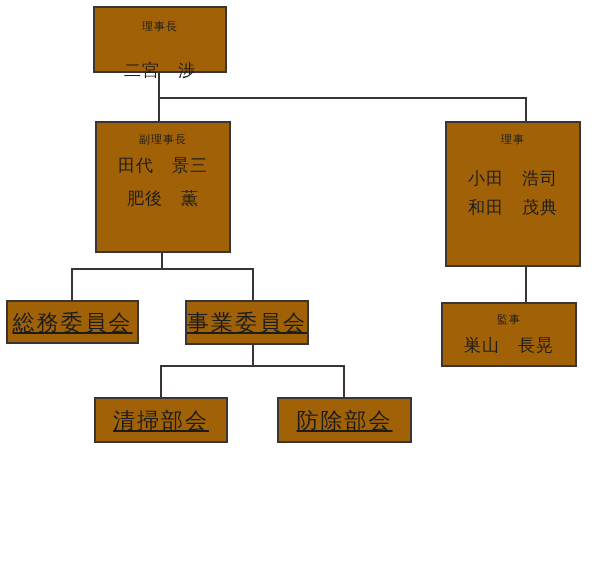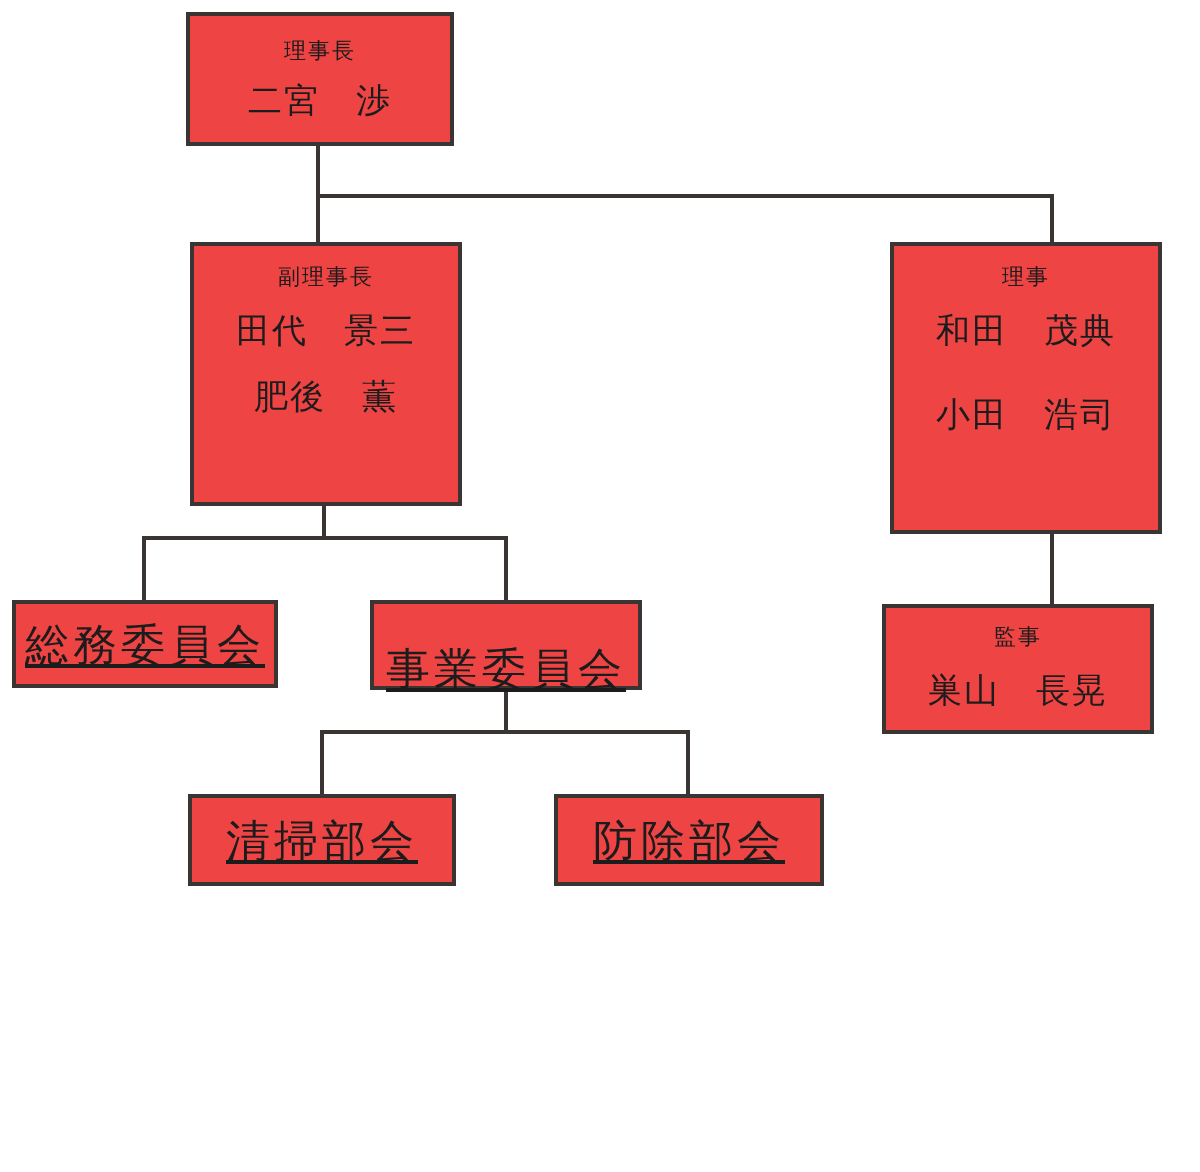--- a/index.html
+++ b/index.html
@@ -13,21 +13,21 @@
     height: 586px;
     background: var(--bg, #ffffff);
     font-family: "Liberation Sans", sans-serif;
     color: var(--text, #1c1c1c);
     overflow: hidden;
   }
   .box {
     position: absolute;
     box-sizing: border-box;
     border: 2px solid var(--line, #3a3533);
-    background: #ef4444;
+    background: #a16207;
     text-align: center;
   }
   .role {
     font-size: 11px;
     line-height: 11px;
     letter-spacing: 1px;
   }
   .name {
     font-size: 17px;
     line-height: 17px;
@@ -62,40 +62,40 @@
   <div class="line" style="left:71px;  top:268px; width:2px;   height:32px;"></div>
   <div class="line" style="left:252px; top:268px; width:2px;   height:32px;"></div>
   <div class="line" style="left:252px; top:345px; width:2px;   height:21px;"></div>
   <div class="line" style="left:160px; top:365px; width:185px; height:2px;"></div>
   <div class="line" style="left:160px; top:365px; width:2px;   height:32px;"></div>
   <div class="line" style="left:343px; top:365px; width:2px;   height:32px;"></div>
   <div class="line" style="left:525px; top:237px; width:2px;   height:65px;"></div>
 
   <div class="box" style="left:93px; top:6px; width:134px; height:67px;">
     <div class="role" style="margin-top:13px;">理事長</div>
-    <div class="name" style="margin-top:10px;">二宮　渉</div>
+    <div class="name" style="margin-top:30px;">二宮　渉</div>
   </div>
 
   <div class="box" style="left:95px; top:121px; width:136px; height:132px;">
     <div class="role" style="margin-top:11px;">副理事長</div>
     <div class="name" style="margin-top:12px;">田代　景三</div>
     <div class="name" style="margin-top:16px;">肥後　薫</div>
   </div>
 
   <div class="box" style="left:445px; top:121px; width:136px; height:146px;">
     <div class="role" style="margin-top:11px;">理事</div>
+    <div class="name" style="margin-top:25px;">小田　浩司</div>
     <div class="name" style="margin-top:12px;">和田　茂典</div>
-    <div class="name" style="margin-top:25px;">小田　浩司</div>
   </div>
 
   <div class="box label-box" style="left:6px; top:300px; width:133px; height:44px;">
     <div class="unit-label">総務委員会</div>
   </div>
 
-  <div class="box label-box" style="left:185px; top:300px; width:136px; height:45px;align-items:flex-end;">
+  <div class="box label-box" style="left:185px; top:300px; width:124px; height:45px;">
     <div class="unit-label">事業委員会</div>
   </div>
 
   <div class="box" style="left:441px; top:302px; width:136px; height:65px;">
     <div class="role" style="margin-top:10px;">監事</div>
     <div class="name" style="margin-top:12px;">巣山　長晃</div>
   </div>
 
   <div class="box label-box" style="left:94px; top:397px; width:134px; height:46px;text-align:center;">
     <div class="unit-label">清掃部会</div>

